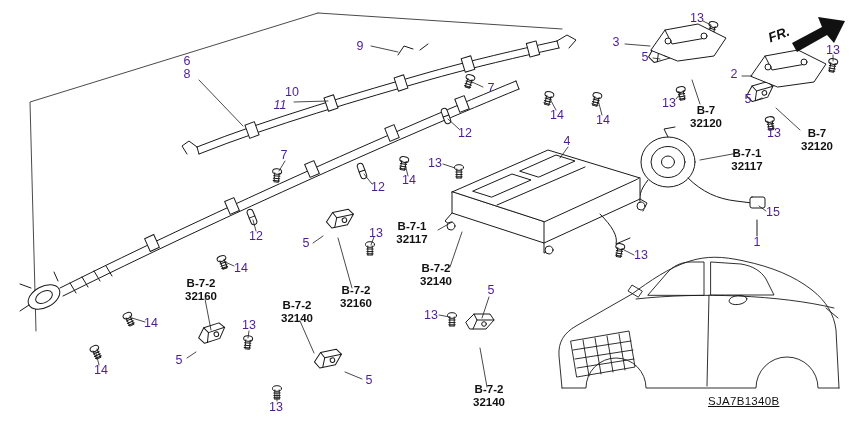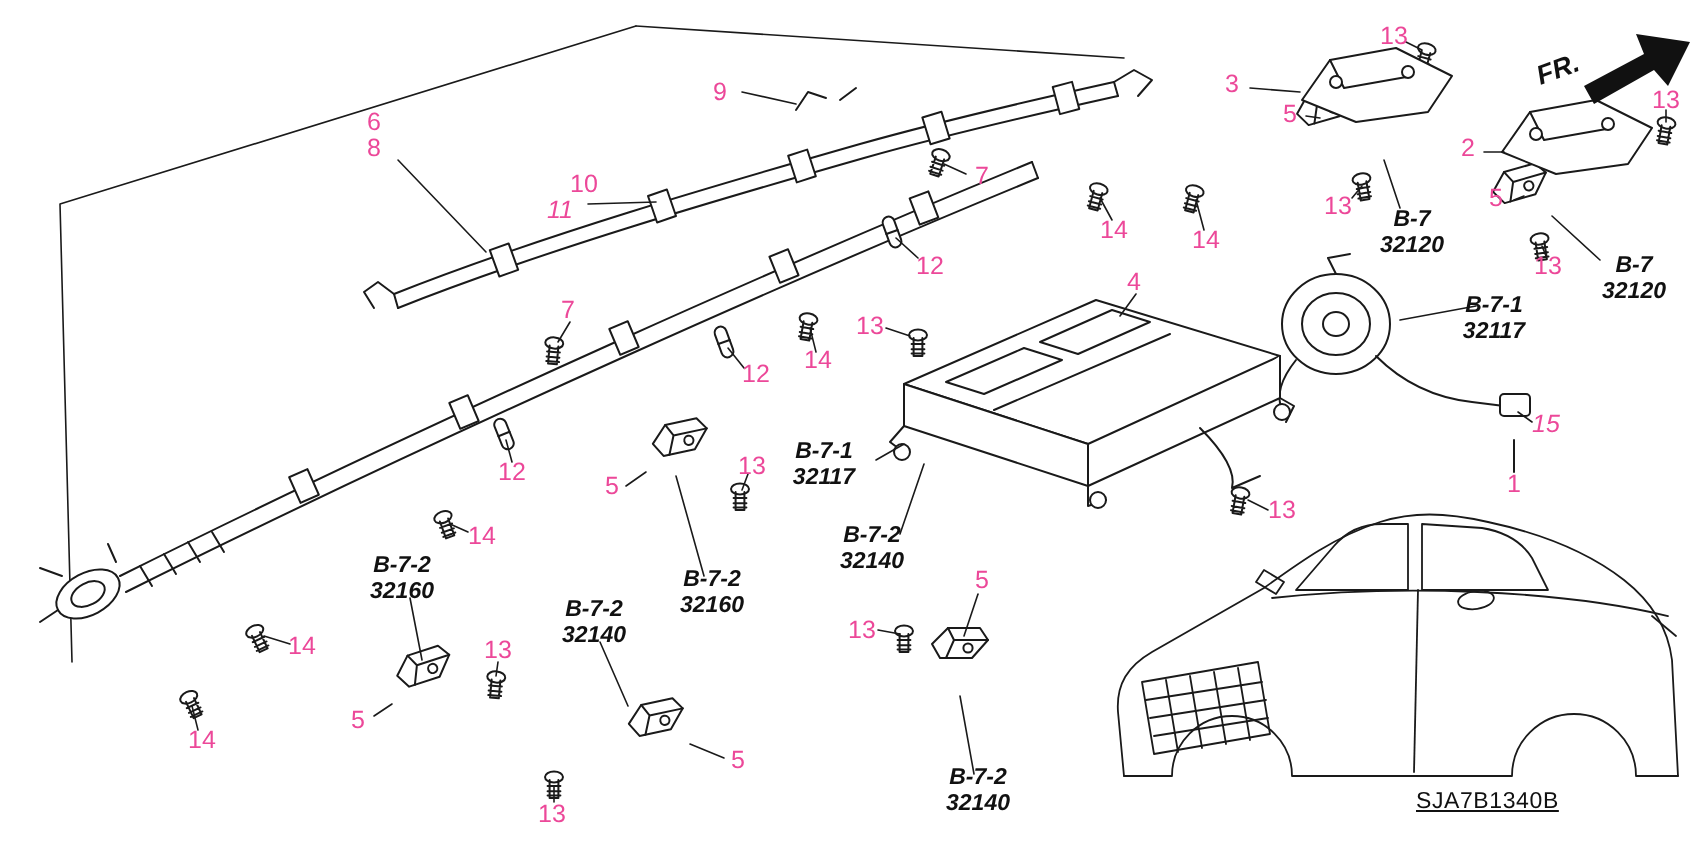--- a/index.html
+++ b/index.html
@@ -1,22 +1,22 @@
 <!DOCTYPE html>
 <html><head>
 <meta charset="utf-8">
 <style>
   html,body{margin:0;padding:0;background:#fff;}
   .stage{position:relative;width:850px;height:425px;background:#fff;overflow:hidden;
          font-family:"Liberation Sans",sans-serif;color:#111;}
   .stage svg{position:absolute;left:0;top:0;}
   .layer{position:absolute;left:0;top:0;width:850px;height:425px;pointer-events:none;}
-  .callout{position:absolute;transform:translate(-50%,-50%);font-size:12.5px;color:#ec4899;white-space:nowrap;}
+  .callout{position:absolute;transform:translate(-50%,-50%);font-size:12.5px;color:#4c1d95;white-space:nowrap;}
   .part-code{position:absolute;transform:translate(-50%,-50%);font-size:11.5px;font-weight:700;
-             line-height:1.12;text-align:center;color:#111;white-space:nowrap;font-style:italic;}
+             line-height:1.12;text-align:center;color:#111;white-space:nowrap;}
   .diagram-code{position:absolute;left:708px;top:395px;font-size:11.5px;letter-spacing:.3px;color:#111;text-decoration:underline;}
   .fr-label{position:absolute;left:768px;top:27px;font-size:13.5px;font-weight:700;font-style:italic;
             transform:rotate(-20deg);color:#111;}
 </style>
 </head>
 <body>
 
 <div class="stage">
 
   <svg width="850" height="425" viewBox="0 0 850 425" fill="none" stroke="#1a1a1a" stroke-width="1" stroke-linecap="round" stroke-linejoin="round">
@@ -219,21 +219,21 @@
       <div class="callout" style="left: 557px; top: 115px;">14</div>
       <div class="callout" style="left: 603px; top: 120px;">14</div>
       <div class="callout" style="left: 616px; top: 42px;">3</div>
       <div class="callout" style="left: 697px; top: 18px;">13</div>
       <div class="callout" style="left: 645px; top: 57px;">5</div>
       <div class="callout" style="left: 669px; top: 103px;">13</div>
       <div class="callout" style="left: 734px; top: 74px;">2</div>
       <div class="callout" style="left: 833px; top: 50px;">13</div>
       <div class="callout" style="left: 748px; top: 99px;">5</div>
       <div class="callout" style="left: 774px; top: 133px;">13</div>
-      <div class="callout" style="left: 773px; top: 212px; font-style: italic;">15</div>
+      <div class="callout" style="left: 773px; top: 212px;">15</div>
       <div class="callout" style="left: 757px; top: 242px;">1</div>
       <div class="callout" style="left: 567px; top: 141px;">4</div>
       <div class="callout" style="left: 435px; top: 163px;">13</div>
       <div class="callout" style="left: 284px; top: 155px;">7</div>
       <div class="callout" style="left: 378px; top: 187px;">12</div>
       <div class="callout" style="left: 409px; top: 180px;">14</div>
       <div class="callout" style="left: 256px; top: 236px;">12</div>
       <div class="callout" style="left: 306px; top: 243px;">5</div>
       <div class="callout" style="left: 376px; top: 233px;">13</div>
       <div class="callout" style="left: 241px; top: 268px;">14</div>

